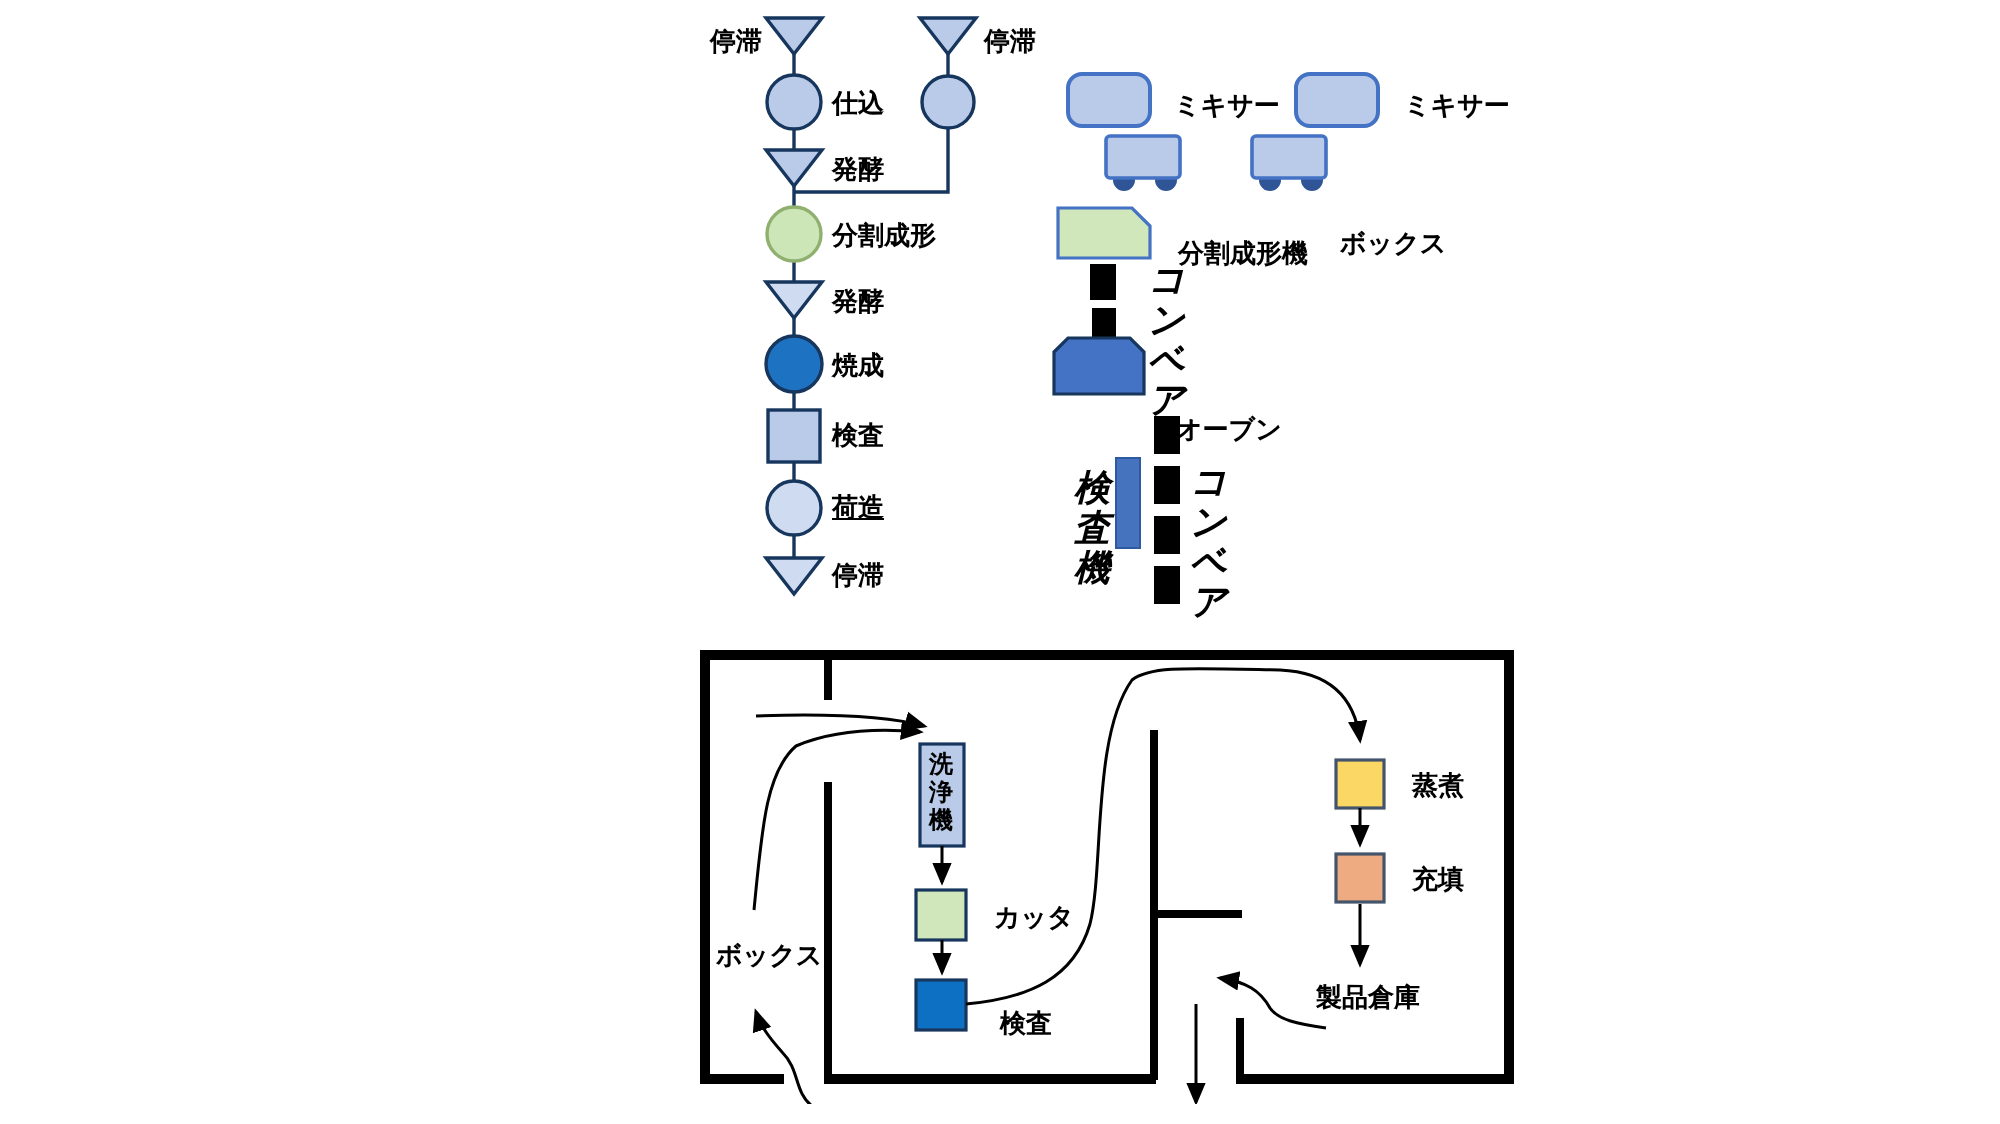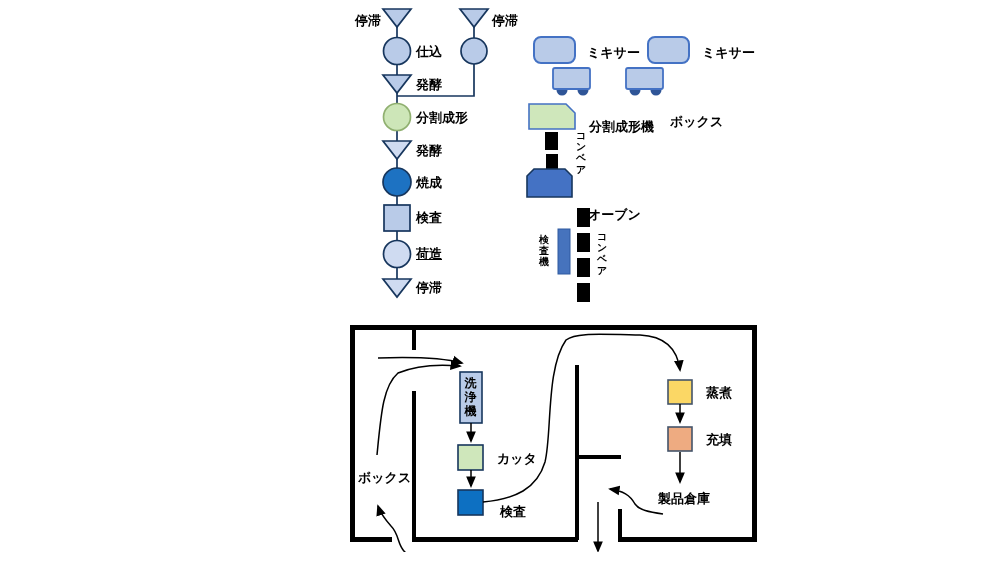--- a/index.html
+++ b/index.html
@@ -7,21 +7,21 @@
     position:relative;width:1000px;height:552px;background:#ffffff;
     font-family:"Liberation Sans","DejaVu Sans",sans-serif;overflow:hidden;
   }
   #diagram-svg{position:absolute;left:0;top:0;}
   .lbl{
     position:absolute;font-size:13px;font-weight:bold;color:#000;
     white-space:nowrap;line-height:1.1;
   }
   .vtext{
     white-space:normal;width:14px;word-break:break-all;
-    line-height:1.12;text-align:center;font-size:10px;
+    line-height:1.12;text-align:center;font-size:18px;font-style:italic;
   }
   .washer-text{
     position:absolute;font-size:12px;font-weight:bold;color:#000;
     width:13px;word-break:break-all;line-height:1.15;text-align:center;
   }
   .caption{
     position:absolute;left:85px;top:496px;font-size:17px;font-weight:bold;
     color:#1f1f1f;letter-spacing:1px;
   }
 </style>
@@ -135,21 +135,21 @@
 
   <div class="lbl" style="left:587px;top:46px;">ミキサー</div>
   <div class="lbl" style="left:702px;top:46px;">ミキサー</div>
   <div class="lbl" style="left:670px;top:87px;margin-top:28px;">ボックス</div>
   <div class="lbl" style="left:589px;top:120px;">分割成形機</div>
   <div class="lbl vtext" style="left:574px;top:130px;">コンベア</div>
   <div class="lbl" style="left:588px;top:188px;margin-top:20px;">オーブン</div>
   <div class="lbl vtext" style="left:537px;top:234px;">検査機</div>
   <div class="lbl vtext" style="left:595px;top:231px;">コンベア</div>
 
-  <div class="washer-text" style="left:464px;top:377px;">洗浄機</div>
+  <div class="washer-text" style="left:464px;top:377px;font-family:Liberation Mono, monospace;">洗浄機</div>
   <div class="lbl" style="left:497px;top:452px;">カッタ</div>
   <div class="lbl" style="left:500px;top:505px;">検査</div>
   <div class="lbl" style="left:706px;top:386px;">蒸煮</div>
   <div class="lbl" style="left:706px;top:433px;">充填</div>
   <div class="lbl" style="left:358px;top:471px;">ボックス</div>
   <div class="lbl" style="left:658px;top:492px;">製品倉庫</div>
 
 </div>
 
 </body></html>

